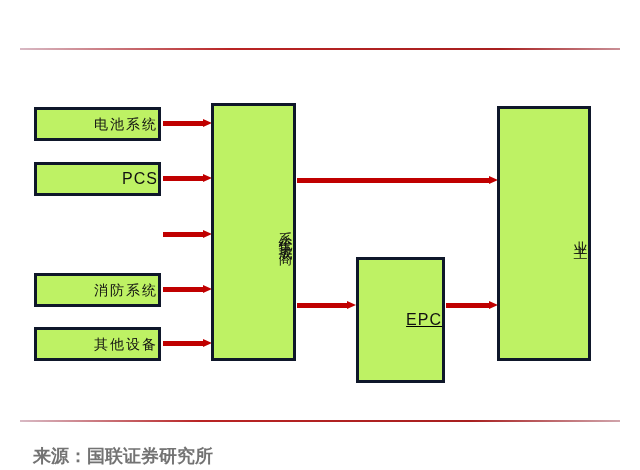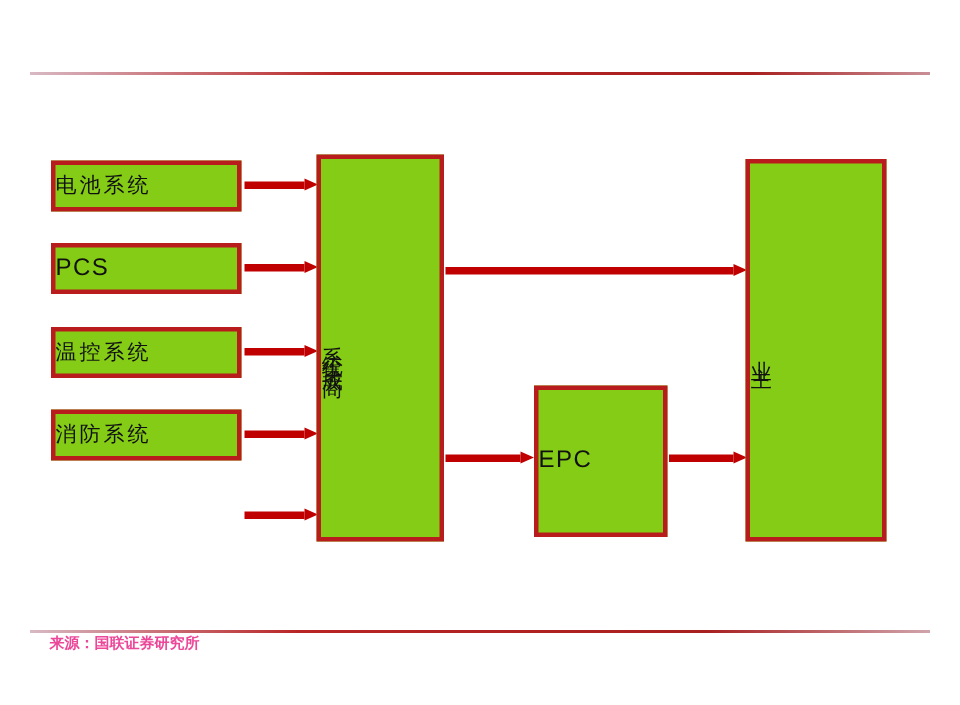--- a/index.html
+++ b/index.html
@@ -24,37 +24,37 @@
     position:absolute;left:20px;top:48px;width:600px;height:2px;
     background:linear-gradient(to right,#d8b9c4 0%,#b92424 35%,#a81f1f 80%,#c98f96 100%);
   }
 
   
   .footer-rule{
     position:absolute;left:20px;top:420px;width:600px;height:2px;
     background:linear-gradient(to right,#d8b9c4 0%,#b92424 30%,#a81f1f 75%,#d0a4ab 100%);
   }
   .source{
-    position:absolute;left:33px;top:422px;
+    position:absolute;left:33px;top:444px;
     font-family:"DejaVu Serif","Liberation Serif",serif;
-    font-weight:bold;font-size:10px;color:#ec4899;white-space:nowrap;
+    font-weight:bold;font-size:18px;color:#737373;white-space:nowrap;
   }
   .watermark{
     position:absolute;left:505px;top:438px;
     font-size:14px;color:#9a9a9a;white-space:nowrap;
     letter-spacing:.5px;
   }
 
   
   .box{
     position:absolute;
-    border:3px solid #b91c1c;
-    background:#84cc16;
+    border:3px solid #0f172a;
+    background:#bef264;
     box-sizing:border-box;
-    display:flex;align-items:center;justify-content:flex-start;
+    display:flex;align-items:center;justify-content:flex-end;
   }
   .box-label{
     font-family:"DejaVu Serif","Liberation Serif",serif;
     font-size:14px;color:#111111;
     letter-spacing:2px;
     text-align:center;
     line-height:1.15;
   }
   .box-label.latin{
     font-family:"Liberation Sans","DejaVu Sans",sans-serif;
@@ -85,25 +85,25 @@
 <div id="root">
 
   <div class="title-rule"></div>
 
   <div class="box" style="left:34px;top:107px;width:127px;height:34px;">
     <span class="box-label">电池系统</span>
   </div>
   <div class="box" style="left:34px;top:162px;width:127px;height:34px;">
     <span class="box-label latin">PCS</span>
   </div>
-  <div class="box" style="left:34px;top:218px;width:127px;height:34px;">
-    <span class="box-label">温控系统</span>
-  </div>
   <div class="box" style="left:34px;top:273px;width:127px;height:34px;">
     <span class="box-label">消防系统</span>
+  </div>
+  <div class="box" style="left:34px;top:327px;width:127px;height:34px;">
+    <span class="box-label">其他设备</span>
   </div>
 
   <div class="arrow" style="left:163px;top:119px;width:49px;">
     <div class="shaft" style="width:40px;"></div>
     <div class="head" style="left:40px;"></div>
   </div>
   <div class="arrow" style="left:163px;top:174px;width:49px;">
     <div class="shaft" style="width:40px;"></div>
     <div class="head" style="left:40px;"></div>
   </div>
@@ -127,21 +127,21 @@
   <div class="arrow" style="left:297px;top:176px;width:201px;">
     <div class="shaft" style="width:192px;"></div>
     <div class="head" style="left:192px;"></div>
   </div>
 
   <div class="arrow" style="left:297px;top:301px;width:59px;">
     <div class="shaft" style="width:50px;"></div>
     <div class="head" style="left:50px;"></div>
   </div>
 
-  <div class="box" style="left:356px;top:257px;width:89px;height:101px;">
+  <div class="box" style="left:356px;top:257px;width:89px;height:126px;text-decoration:underline;">
     <span class="box-label latin">EPC</span>
   </div>
 
   <div class="arrow" style="left:446px;top:301px;width:52px;">
     <div class="shaft" style="width:43px;"></div>
     <div class="head" style="left:43px;"></div>
   </div>
 
   <div class="box" style="left:497px;top:106px;width:94px;height:255px;">
     <span class="box-label vertical">业主</span>

